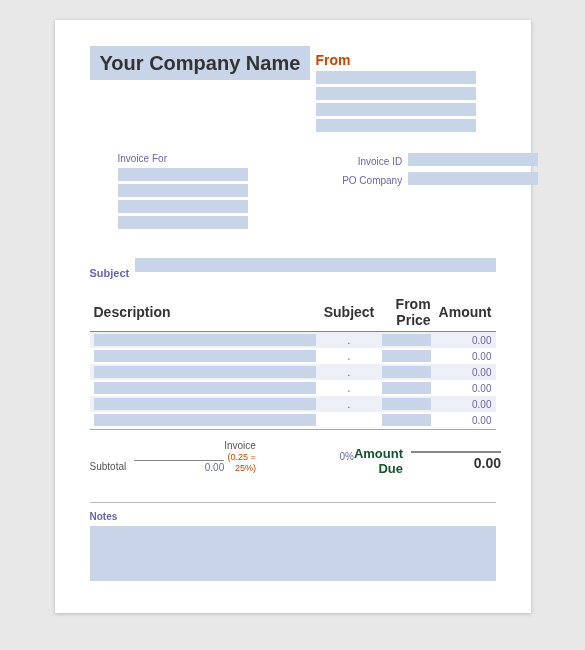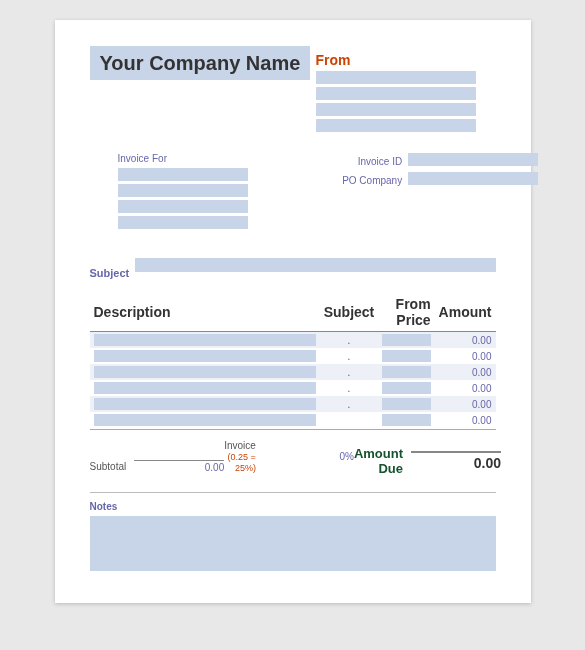--- a/index.html
+++ b/index.html
@@ -213,21 +213,21 @@
       text-align: right;
       font-size: 14px;
       font-weight: bold;
       color: #333;
       border-top: 2px solid #888;
       padding-top: 2px;
     }
 
     
     .notes-section {
-      margin-top: 16px;
+      margin-top: 26px;
       border-top: 1px solid #bbb;
       padding-top: 8px;
     }
     .notes-label {
       color: #6666aa;
       font-size: 10px;
       font-weight: bold;
       margin-bottom: 4px;
     }
     .notes-area {

